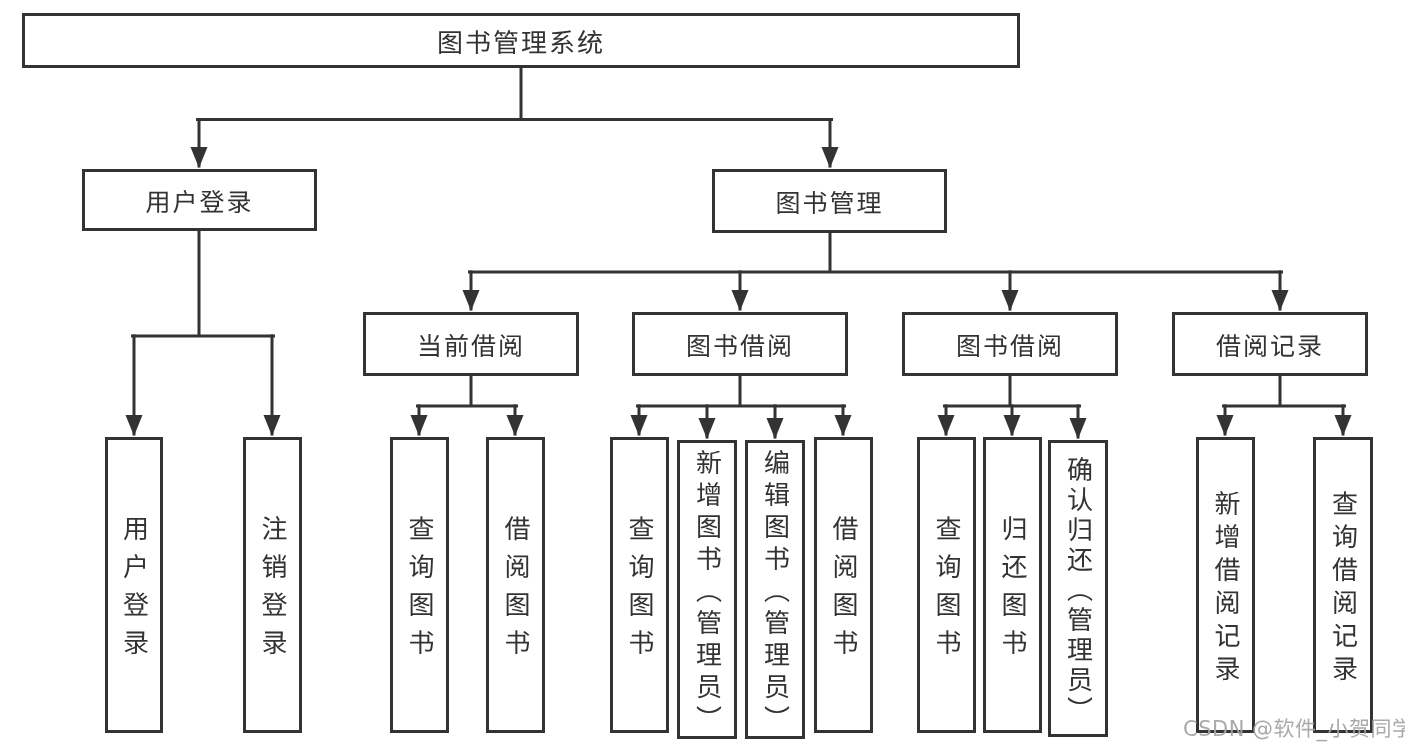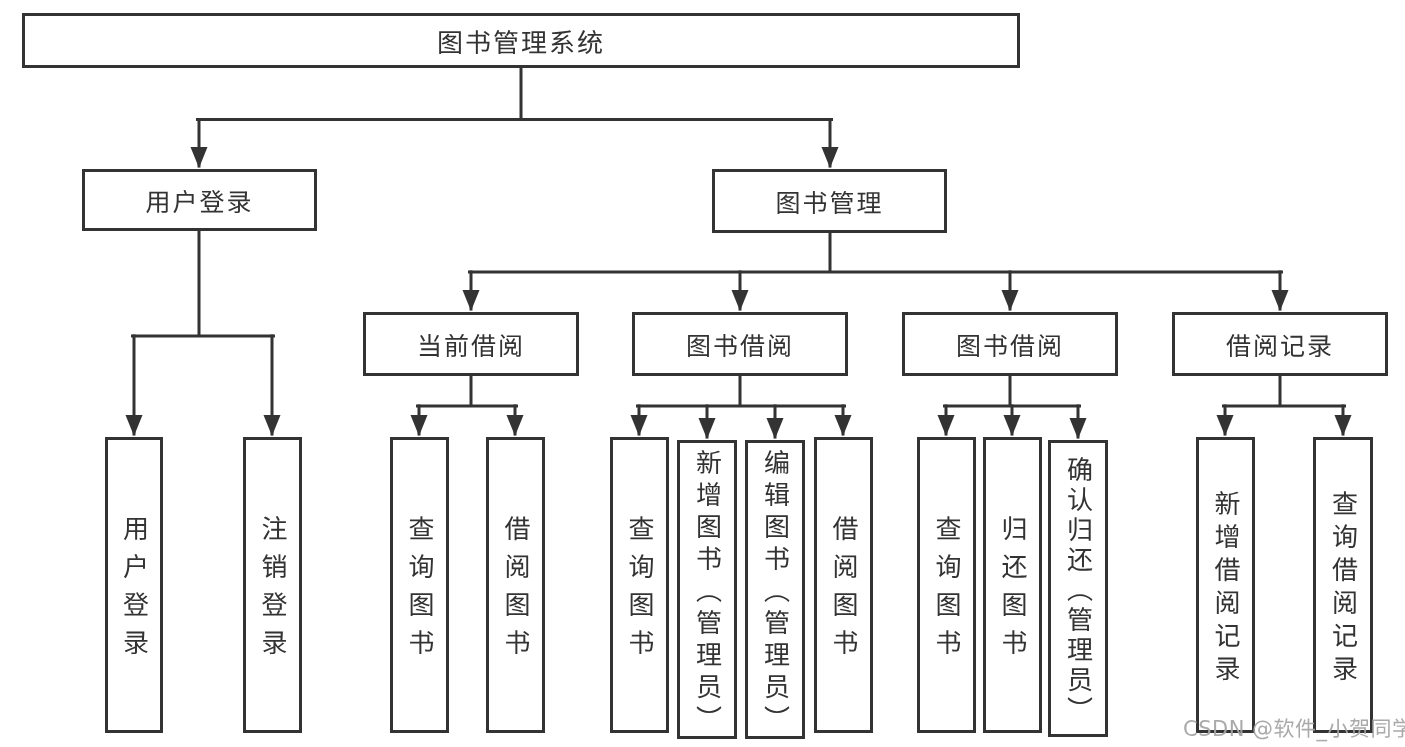--- a/index.html
+++ b/index.html
@@ -88,21 +88,21 @@
 
   <div class="box" style="left:363px;top:312px;width:216px;height:64px">
     <span class="lbl">当前借阅</span>
   </div>
   <div class="box" style="left:632px;top:312px;width:216px;height:64px">
     <span class="lbl">图书借阅</span>
   </div>
   <div class="box" style="left:902px;top:312px;width:216px;height:64px">
     <span class="lbl">图书借阅</span>
   </div>
-  <div class="box" style="left:1172px;top:312px;width:216px;height:64px">
+  <div class="box" style="left:1172px;top:312px;width:196px;height:64px">
     <span class="lbl">借阅记录</span>
   </div>
 
   <div class="box ls4" style="left:105px;top:437px;width:58px;height:296px">
     <span class="vlbl">用户登录</span>
   </div>
   <div class="box ls4" style="left:243px;top:437px;width:59px;height:296px">
     <span class="vlbl">注销登录</span>
   </div>
 

